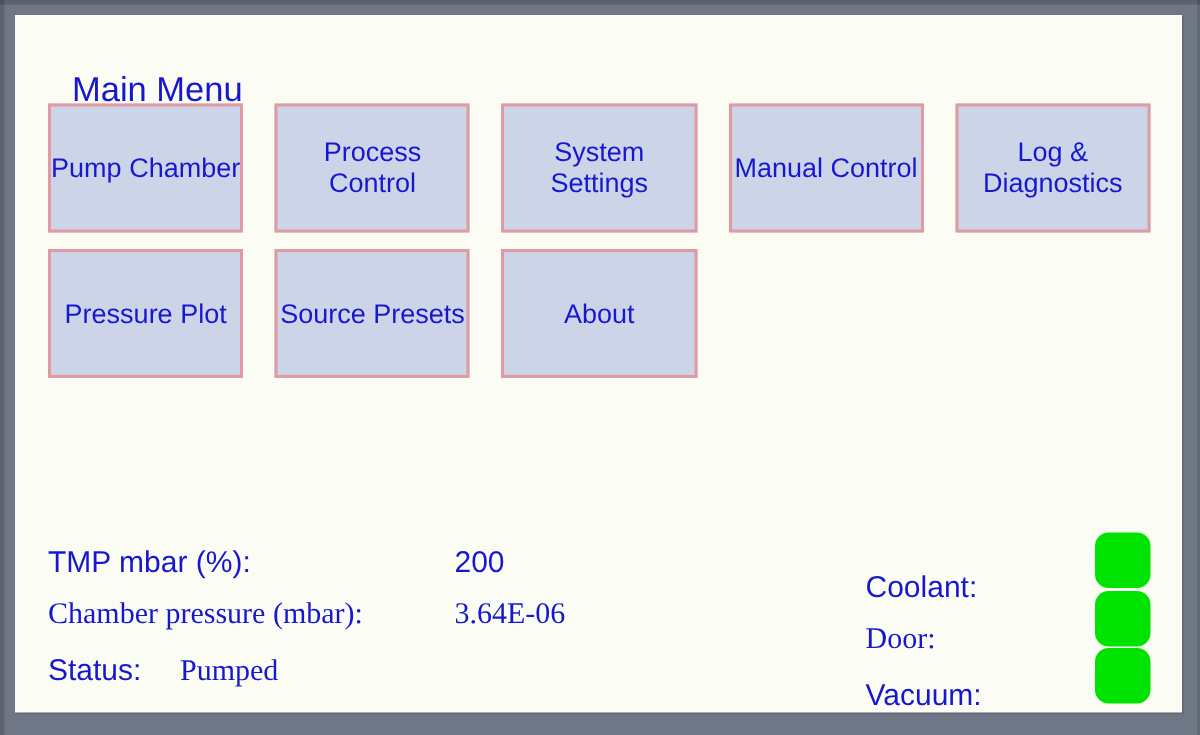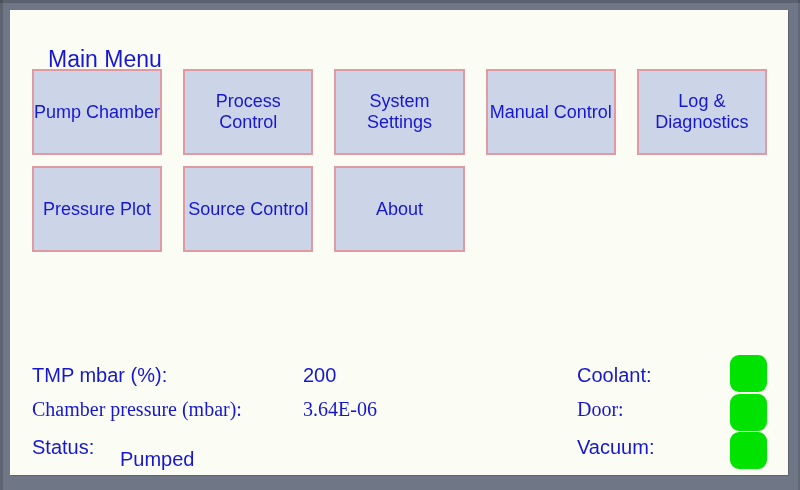--- a/index.html
+++ b/index.html
@@ -58,30 +58,31 @@
   .stat-row {
     position: absolute;
     left: 22px;
     height: 26px;
     line-height: 26px;
     font-size: 20px;
     color: #1717cf;
     white-space: nowrap;
   }
   .stat-row .value { position: absolute; left: 271px; top: 0; }
-  .stat-row .value-near { position: absolute; left: 88px; top: 12px; }
+  .stat-row .value-near { position: absolute; left: 88px; top: 0; font-family: Liberation Serif, serif; }
 
   .ind-label {
     position: absolute;
     left: 567px;
     height: 26px;
     line-height: 26px;
     font-size: 20px;
     color: #1717cf;
     white-space: nowrap;
+    margin-top: 17px;
   }
   .light {
     position: absolute;
     left: 720px;
     width: 37px; height: 37px;
     border-radius: 9px;
   }
   .r1 { top: 352px; }
   .r2 { top: 386px; font-family: Liberation Serif, serif; }
   .r3 { top: 424px; }
@@ -97,21 +98,21 @@
 
     <h1 class="title">Main Menu</h1>
 
     <div class="menu-grid">
       <button class="menu-btn">Pump Chamber</button>
       <button class="menu-btn">Process Control</button>
       <button class="menu-btn">System Settings</button>
       <button class="menu-btn">Manual Control</button>
       <button class="menu-btn">Log &amp; Diagnostics</button>
       <button class="menu-btn">Pressure Plot</button>
-      <button class="menu-btn">Source Control</button>
+      <button class="menu-btn">Source Presets</button>
       <button class="menu-btn">About</button>
     </div>
 
     <div class="stat-row r1">
       <span>TMP mbar (%):</span>
       <span class="value">200</span>
     </div>
     <div class="stat-row r2">
       <span>Chamber pressure (mbar):</span>
       <span class="value">3.64E-06</span>

